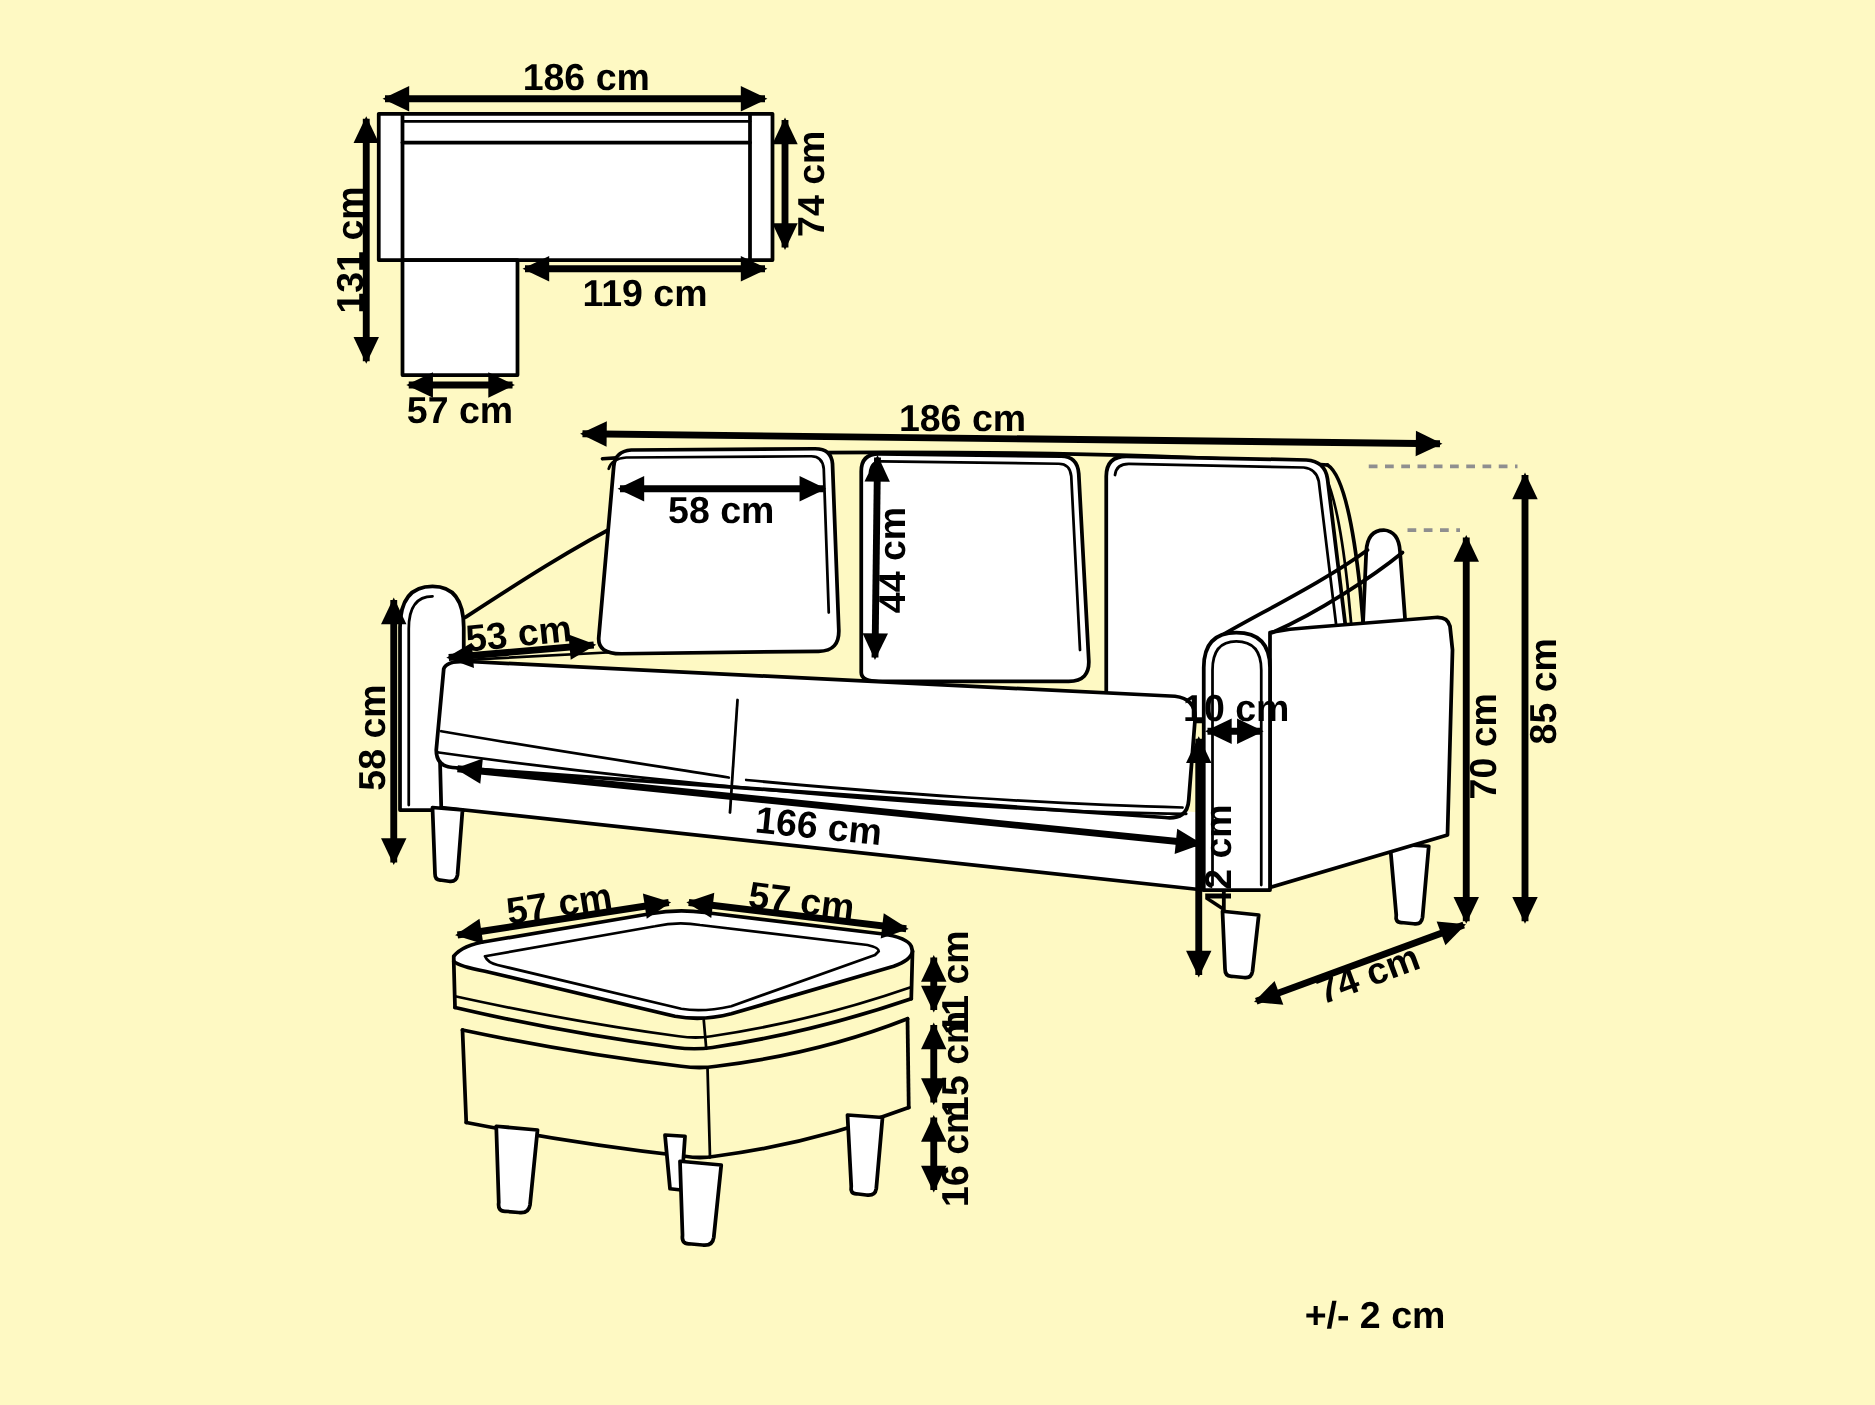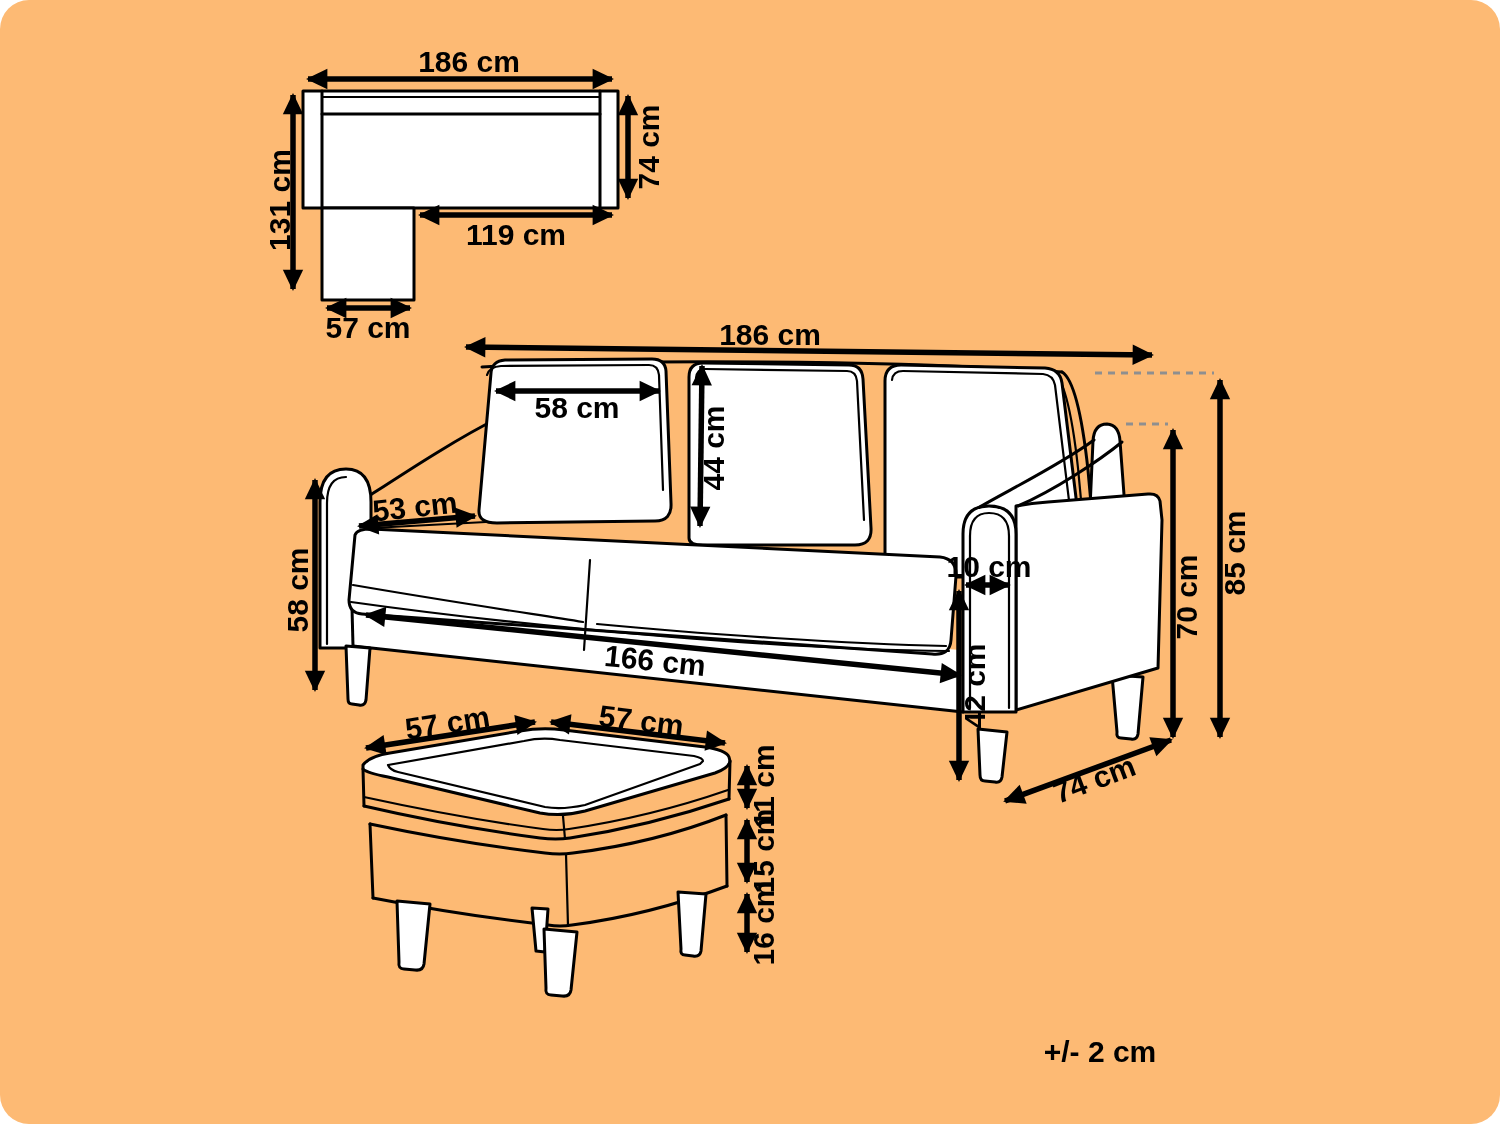--- a/index.html
+++ b/index.html
@@ -1,16 +1,16 @@
 <!DOCTYPE html>
 <html><head>
 <meta charset="utf-8">
 <style>
   html,body{margin:0;padding:0;background:#ffffff;}
-  .canvas{position:relative;width:1500px;height:1124px;background:#fdba74;overflow:hidden;border-radius:29px;}
+  .canvas{position:relative;width:1500px;height:1124px;background:#fef9c3;overflow:hidden;}
   svg{position:absolute;left:0;top:0;}
   .ln{fill:none;stroke:#000;stroke-width:3;stroke-linecap:round;stroke-linejoin:round;}
   .ln2{fill:none;stroke:#000;stroke-width:2.2;stroke-linecap:round;stroke-linejoin:round;}
   .shape{fill:#fff;stroke:#000;stroke-width:3;stroke-linejoin:round;}
   .shapeonly{fill:#fff;stroke:none;}
   .dim{fill:none;stroke:#000;stroke-width:5.5;marker-start:url(#ah);marker-end:url(#ah);}
   .dash{fill:none;stroke:#8f8f8f;stroke-width:3;stroke-dasharray:7 6;}
   text.dimlabel{font-family:"Liberation Sans",sans-serif;font-weight:700;font-size:30px;fill:#000;text-anchor:middle;}
   text.note{font-family:"Liberation Sans",sans-serif;font-weight:700;font-size:30px;fill:#000;text-anchor:middle;}
 </style>

